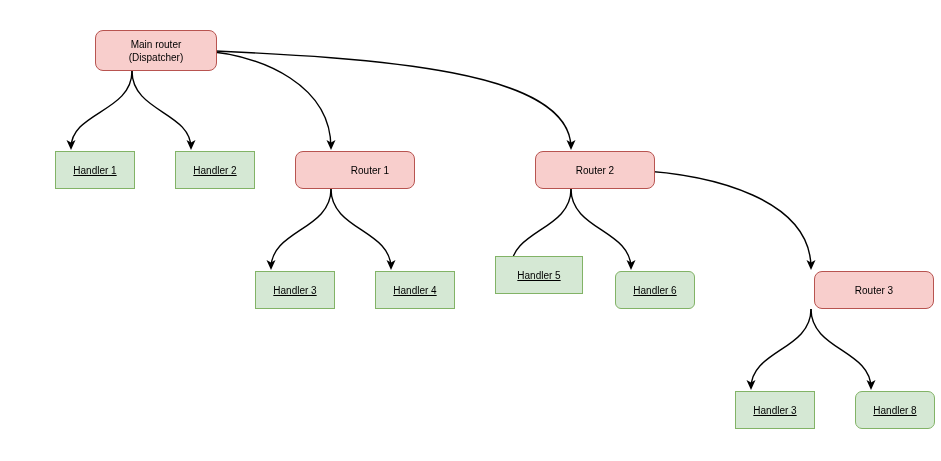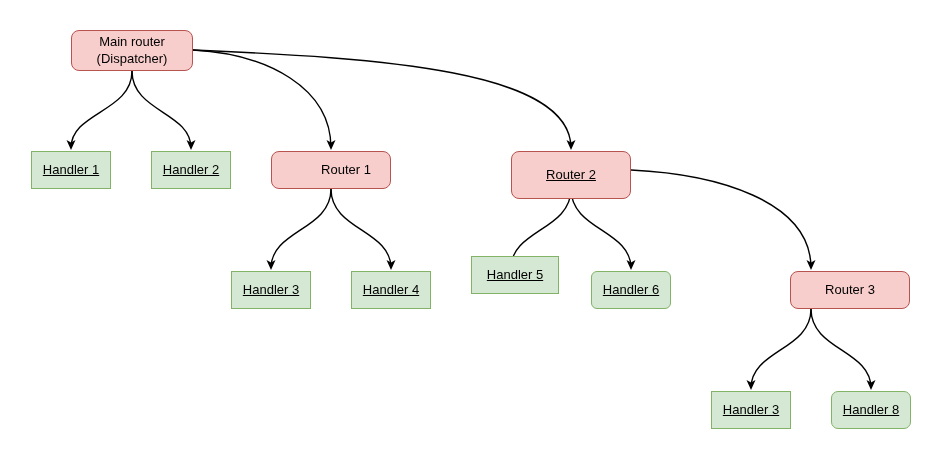--- a/index.html
+++ b/index.html
@@ -25,41 +25,42 @@
   }
   .node {
     position: absolute;
     z-index: 1;
     box-sizing: border-box;
     display: flex;
     flex-direction: column;
     align-items: center;
     justify-content: center;
     text-align: center;
-    font-size: 13px;
+    font-size: 10px;
     line-height: 1.3;
     color: #000000;
     white-space: nowrap;
+    margin-left: 24px;
   }
   .router {
     background: #f8cecc;
     border: 1px solid #b85450;
     border-radius: 8px;
   }
   .handler {
     background: #d5e8d4;
     border: 1px solid #82b366;
     border-radius: 0;
     text-decoration: underline;
   }
   #n-main { left: 71px;  top: 30px;  width: 122px; height: 41px; }
   #n-h1   { left: 31px;  top: 151px; width: 80px;  height: 38px; }
   #n-h2   { left: 151px; top: 151px; width: 80px;  height: 38px; justify-content: center; }
   #n-r1   { left: 271px; top: 151px; width: 120px; height: 38px; padding-left: 30px; }
-  #n-r2   { left: 511px; top: 151px; width: 120px; height: 48px; text-decoration: underline; }
+  #n-r2   { left: 511px; top: 151px; width: 120px; height: 38px; }
   #n-h3   { left: 231px; top: 271px; width: 80px;  height: 38px; }
   #n-h4   { left: 351px; top: 271px; width: 80px;  height: 38px; }
   #n-h5   { left: 471px; top: 256px; width: 88px;  height: 38px; text-align: center; }
   #n-h6   { left: 591px; top: 271px; width: 80px;  height: 38px; border-radius: 6px; }
   #n-r3   { left: 790px; top: 271px; width: 120px; height: 38px; }
   #n-h7   { left: 711px; top: 391px; width: 80px;  height: 38px; }
   #n-h8   { left: 831px; top: 391px; width: 80px;  height: 38px; border-radius: 7px; }
 </style>
 </head>
 <body>

